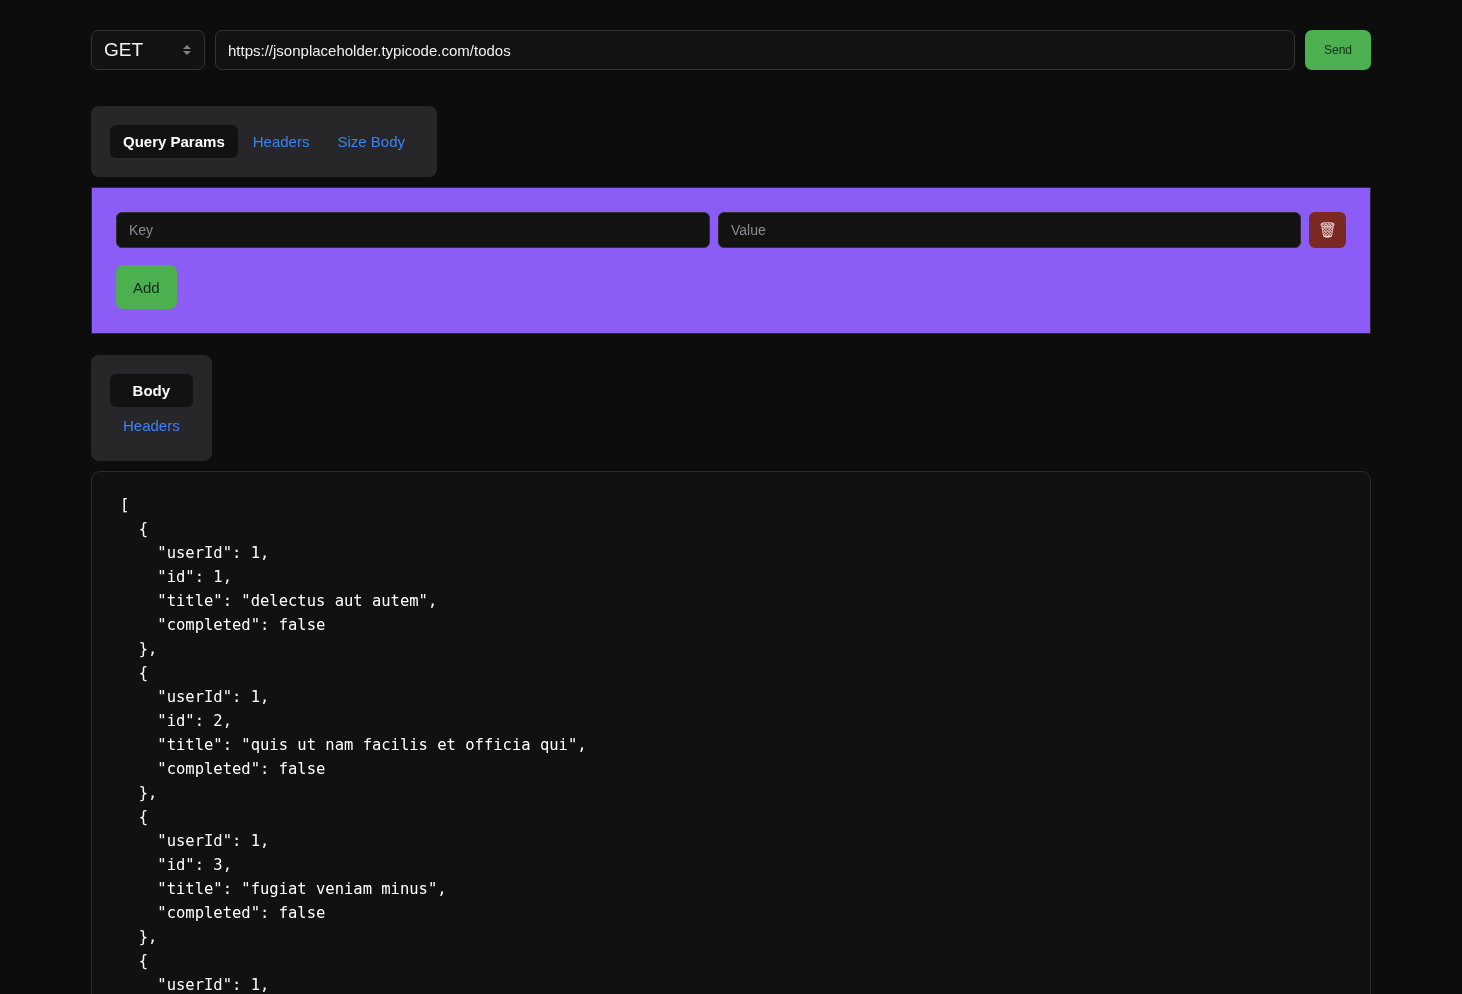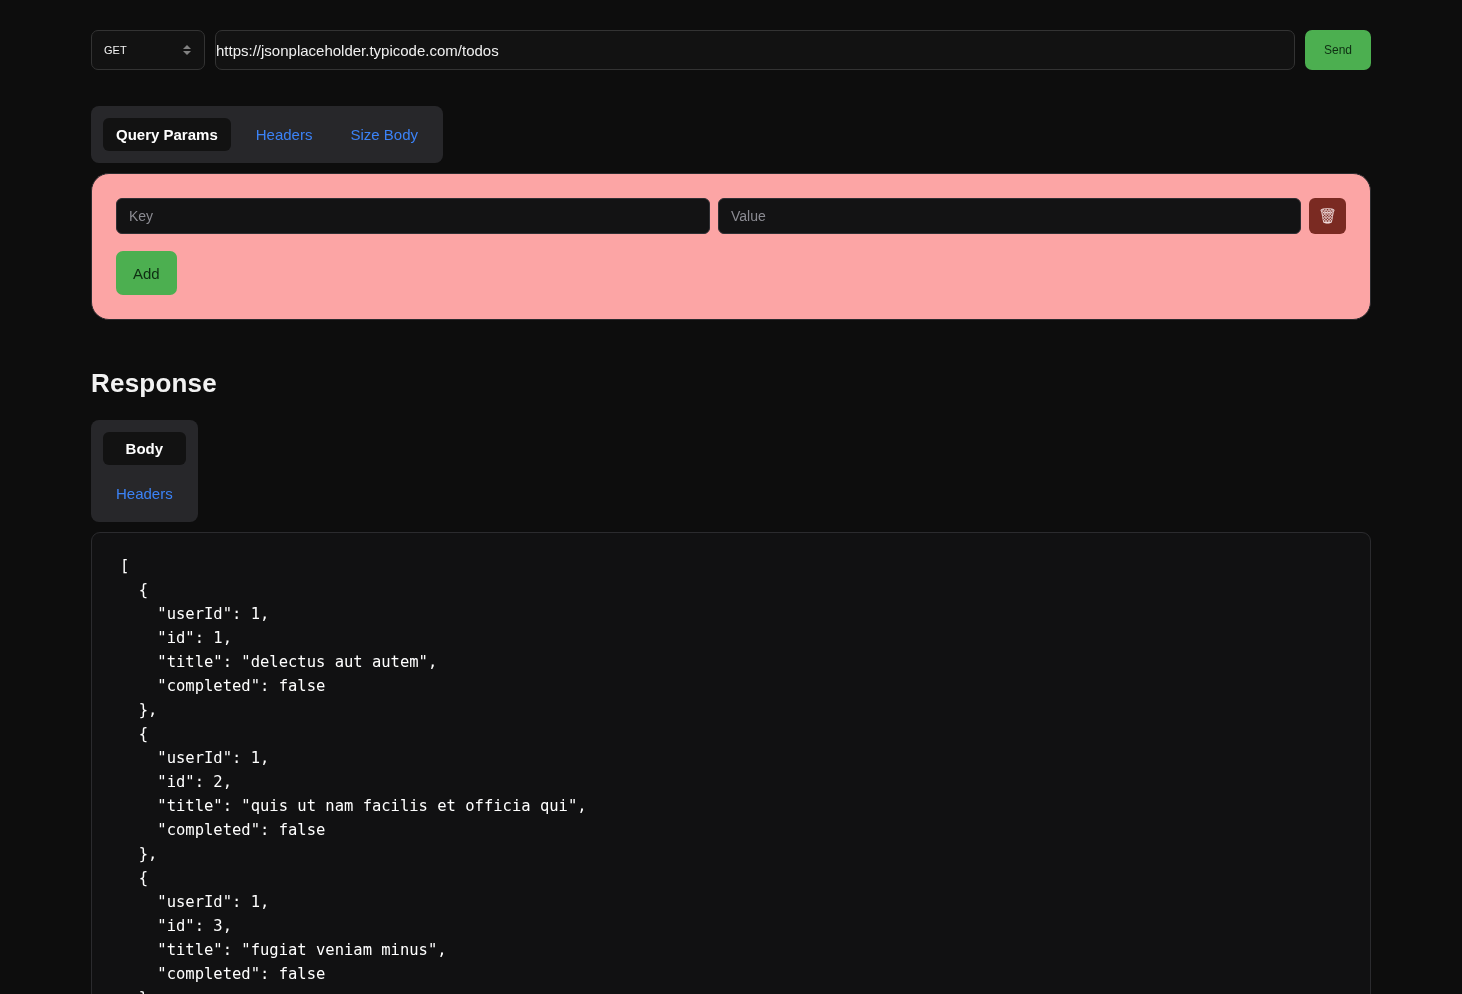--- a/index.html
+++ b/index.html
@@ -28,21 +28,21 @@
     height: 40px;
   }
 
   .method-select {
     width: 114px;
     background: #121212;
     border: 1px solid #333333;
     border-radius: 7px;
     color: #f2f2f2;
     font-family: "Liberation Sans", sans-serif;
-    font-size: 11px;
+    font-size: 19px;
     padding: 0 12px;
     display: flex;
     align-items: center;
     position: relative;
     cursor: pointer;
   }
   .method-select .m-label { flex: 1; }
   .select-chevrons {
     width: 10px; height: 16px;
     display: flex; flex-direction: column;
@@ -60,42 +60,42 @@
   .select-chevrons i.down { border-top: 4px solid #bdbdbd; }
 
   .url-input {
     flex: 1;
     background: #121212;
     border: 1px solid #333333;
     border-radius: 7px;
     color: #f0f0f0;
     font-family: "Liberation Sans", sans-serif;
     font-size: 15px;
-    padding: 0 0;
+    padding: 0 12px;
     outline: none;
   }
 
   .btn-green {
     background: #4caf50;
     color: #0e2e12;
     border: none;
     border-radius: 7px;
     font-family: "Liberation Sans", sans-serif;
     font-size: 12px;
     padding: 0 19px;
     cursor: pointer;
   }
 
   
   .tabs {
     display: inline-flex;
     background: #27272a;
     border-radius: 8px;
-    padding: 12px;
-    gap: 12px;
+    padding: 19px;
+    gap: 2px;
     margin-top: 36px;
   }
   .tabs.response-tabs { margin-top: 21px; flex-direction: column; }
 
   .tab {
     font-size: 15px;
     line-height: 1;
     padding: 9px 13px;
     border-radius: 6px;
     color: #3b82f6;
@@ -107,23 +107,23 @@
   }
   .tab.active {
     background: #121212;
     color: #ffffff;
     font-weight: bold;
   }
 
   
   .panel {
     margin-top: 10px;
-    background: #fca5a5;
+    background: #8b5cf6;
     border: 1px solid #2b2b2e;
-    border-radius: 18px;
+    border-radius: 0;
     padding: 24px;
   }
 
   .kv-row {
     display: flex;
     gap: 8px;
     align-items: stretch;
     height: 36px;
   }
   .kv-input {
@@ -227,21 +227,20 @@
       <input class="kv-input kv-key" type="text" placeholder="Key" style="">
       <input class="kv-input kv-val" type="text" placeholder="Value" style="">
       <button class="btn-delete">
         <span>🗑</span>
       </button>
     </div>
     <button class="btn-green btn-add">Add</button>
   </div>
 
   
-  <div class="response-title">Response</div>
 
 
   <div class="tabs response-tabs">
     <button class="tab active">Body</button>
     <button class="tab">Headers</button>
   </div>
 
   <div class="body-panel">
     <pre class="code">[
   {

